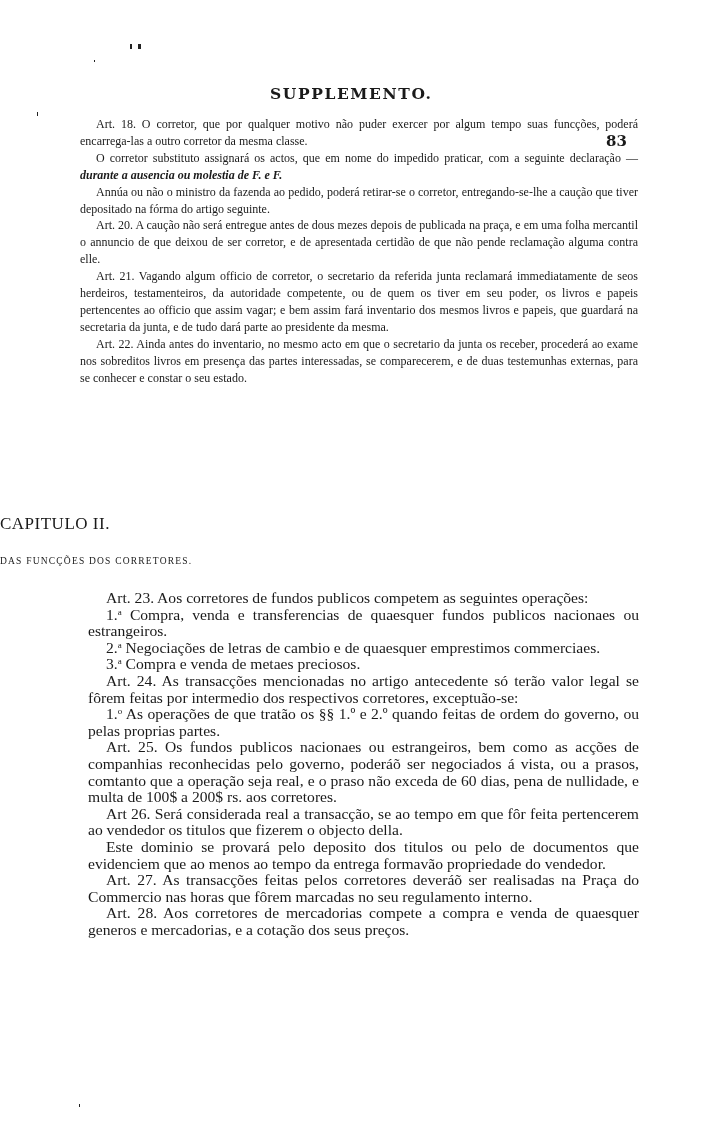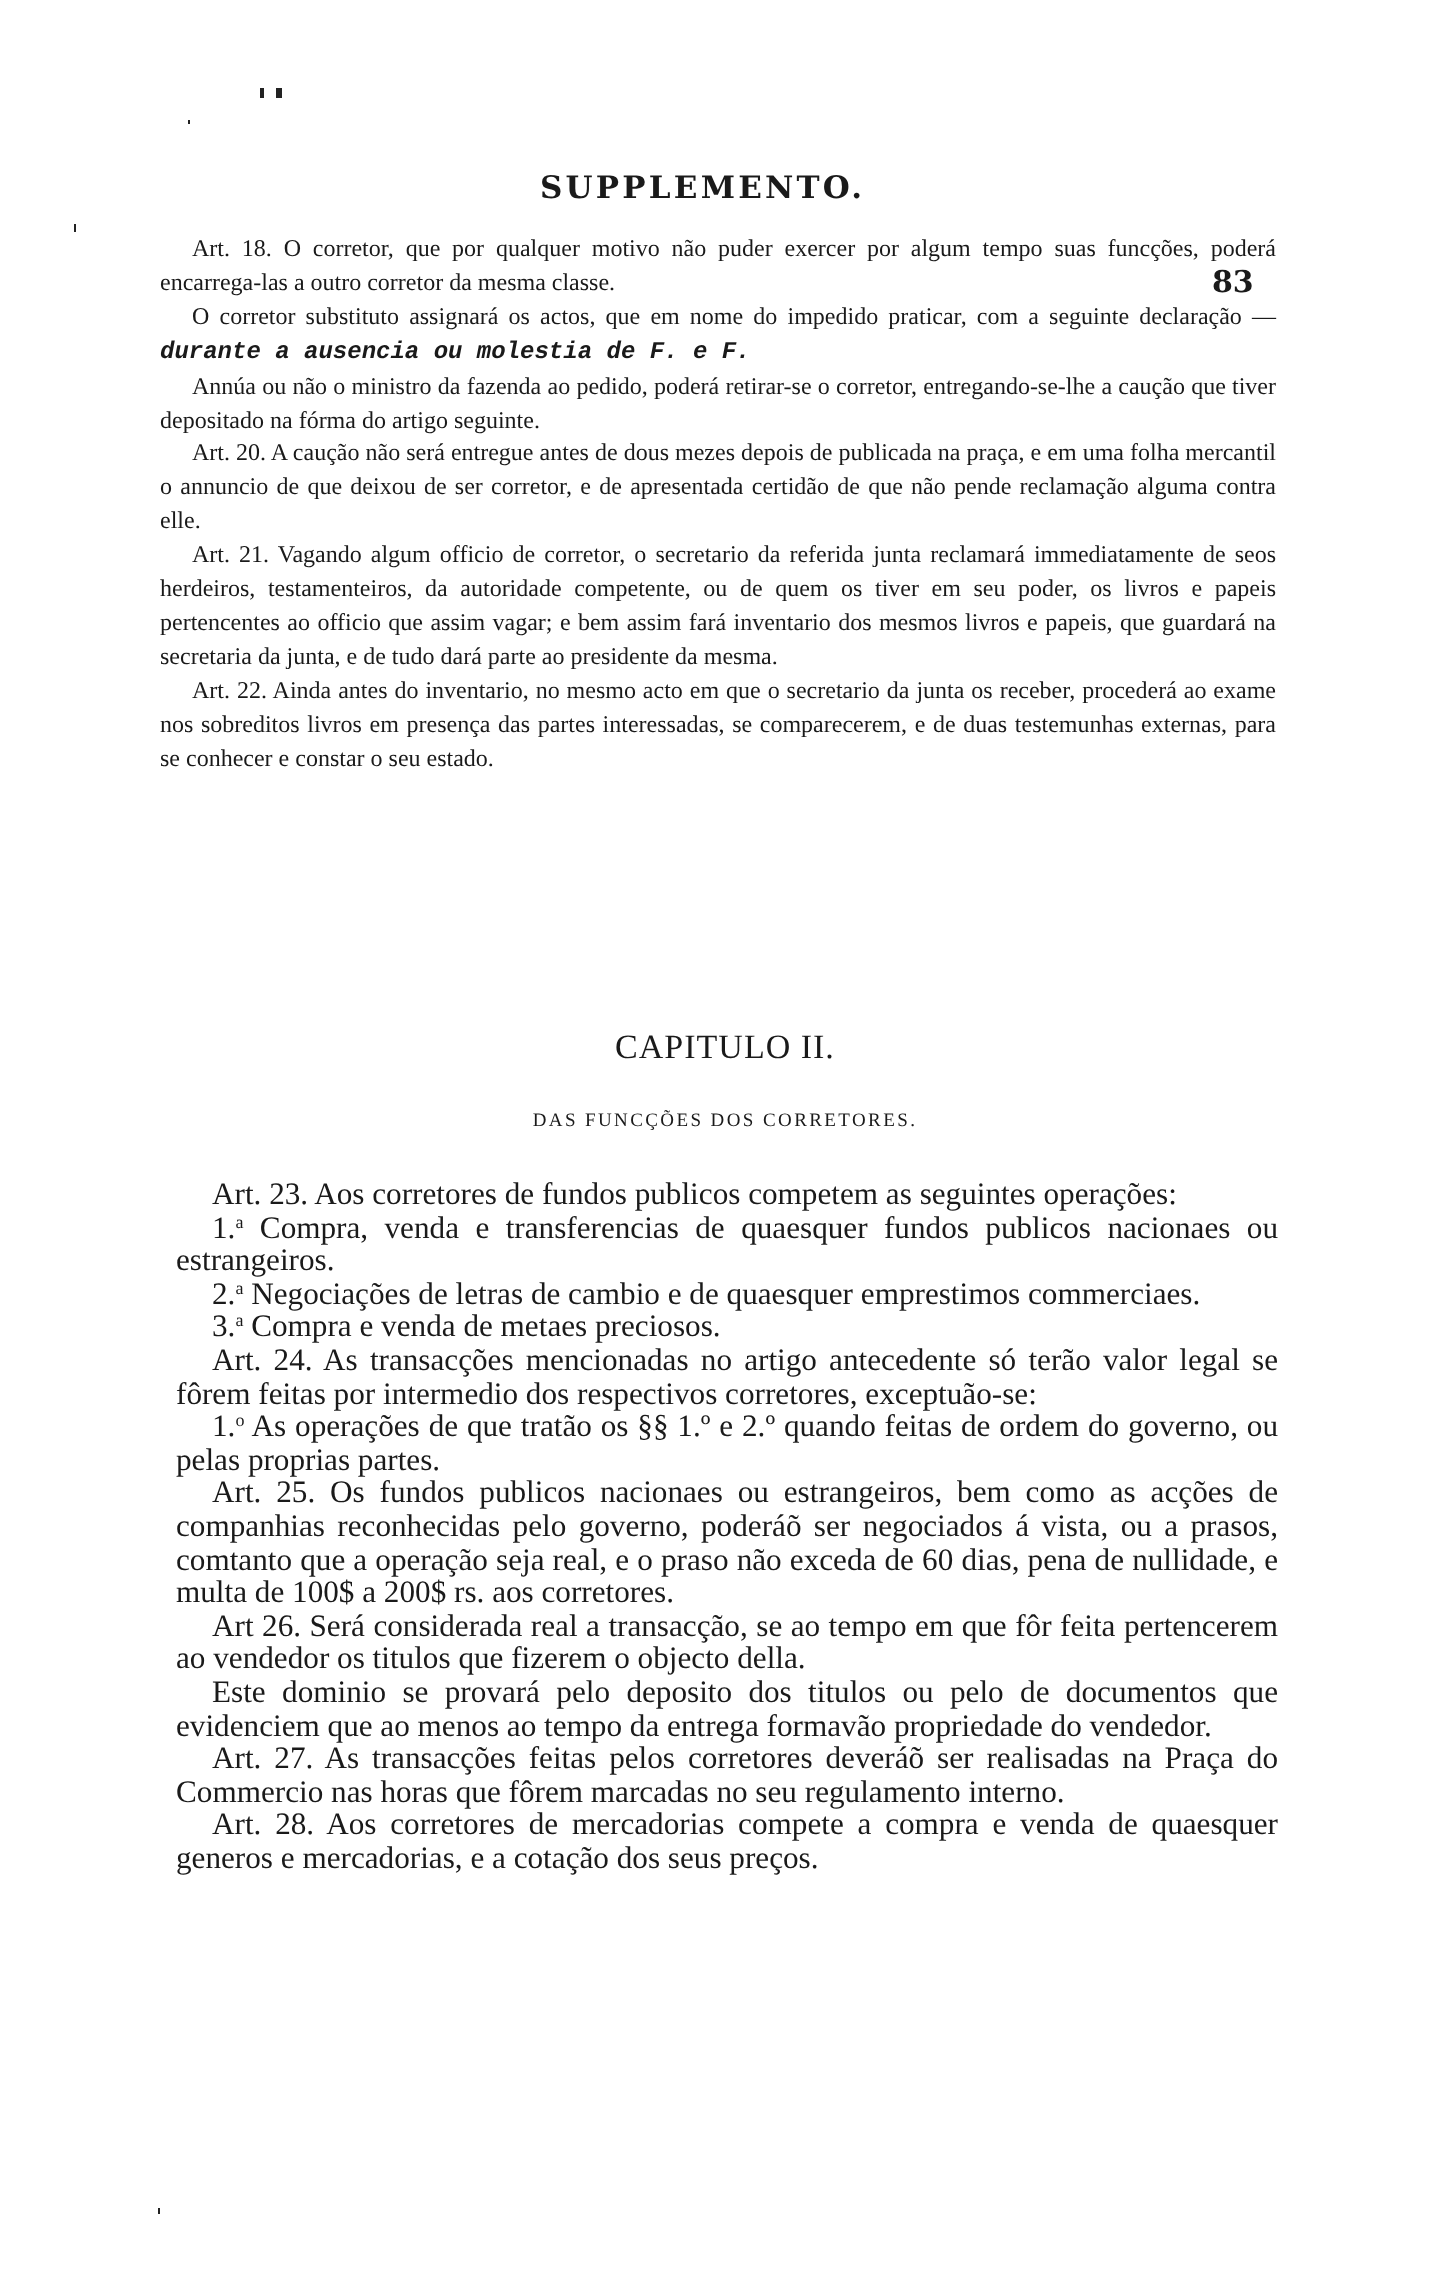--- a/index.html
+++ b/index.html
@@ -10,25 +10,25 @@
   .running-title { position: absolute; left: 270px; top: 0; font-family: "DejaVu Serif", serif;
                    font-weight: bold; font-size: 15.5px; letter-spacing: 1.6px; }
   .page-number { position: absolute; left: 606px; top: 0; font-family: "DejaVu Serif", serif;
                  font-weight: bold; font-size: 15px; margin-top: 48px; }
   .block { position: absolute; }
   .block p { margin: 0; text-align: justify; text-align-last: auto; }
   .upper { left: 80px; top: 116px; width: 558px; font-size: 12px; line-height: 16.9px; }
   .lower { left: 88px; top: 590px; width: 551px; font-size: 15.6px; line-height: 16.6px; }
   .indent { text-indent: 16px; }
   .indent2 { text-indent: 18px; }
-  .chapter { position: absolute; top: 514px; left: 0; width: 725px; text-align: center;
+  .chapter { position: absolute; top: 514px; left: 0; width: 725px; text-align: left;
              font-size: 17px; letter-spacing: 0.5px; }
-  .chapter-sub { position: absolute; top: 556px; left: 0; width: 725px; text-align: center;
+  .chapter-sub { position: absolute; top: 556px; left: 0; width: 725px; text-align: left;
                  font-size: 9.5px; letter-spacing: 1.2px; }
-  em { font-style: italic; font-weight: bold; font-family: Liberation Mono, monospace; }
+  em { font-style: italic; font-weight: bold; }
   sup { font-size: 9px; vertical-align: 5px; line-height: 0; }
 </style>
 </head>
 <body>
 
 <div class="speck" style="left:130px;top:44px;width:2px;height:5px;"></div>
 <div class="speck" style="left:138px;top:44px;width:3px;height:5px;"></div>
 <div class="speck" style="left:94px;top:60px;width:1px;height:2px;"></div>
 <div class="speck" style="left:37px;top:112px;width:1px;height:4px;"></div>
 <div class="speck" style="left:79px;top:1104px;width:1px;height:3px;"></div>

